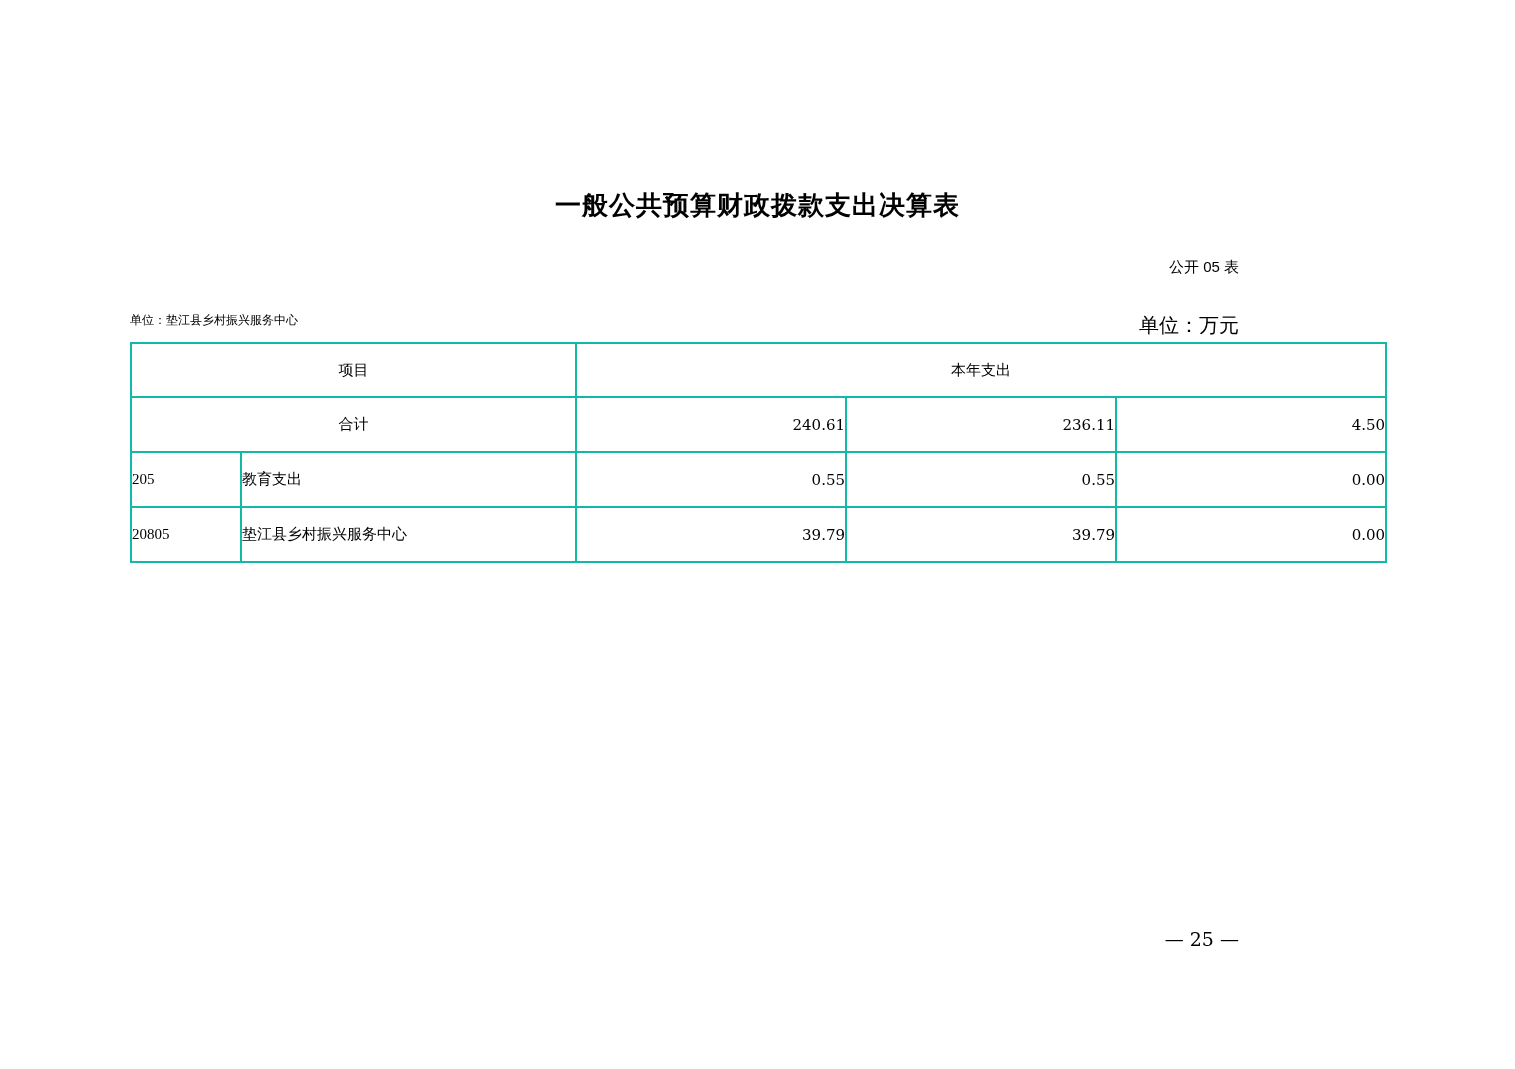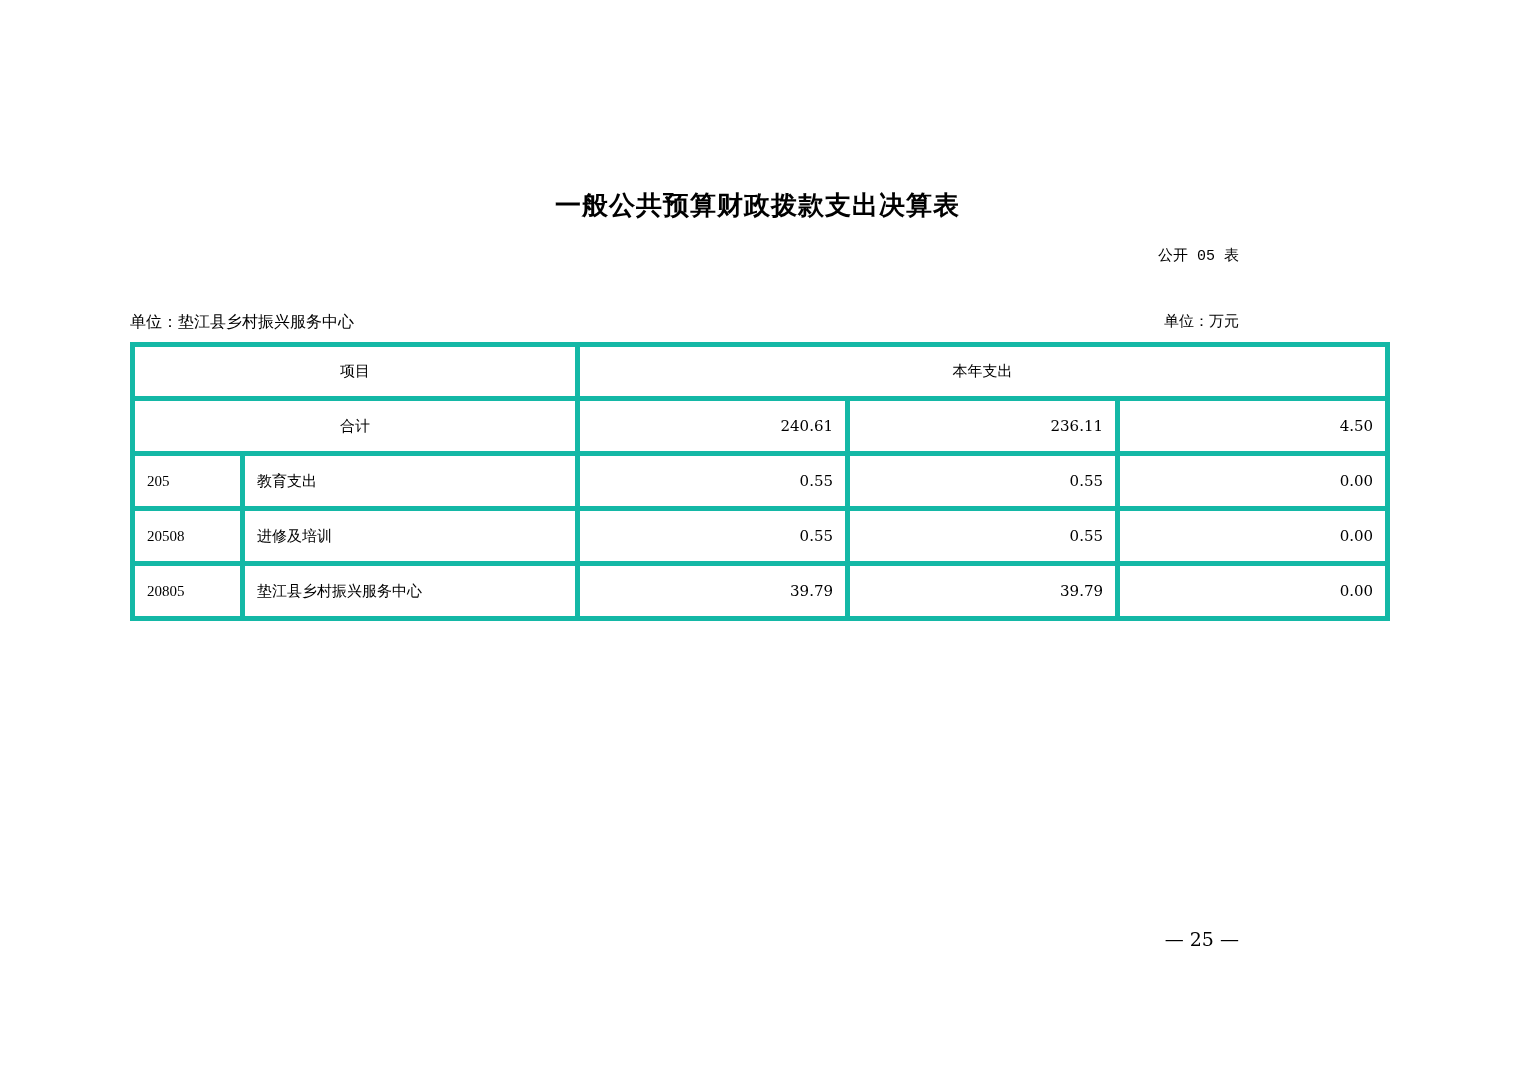--- a/index.html
+++ b/index.html
@@ -27,54 +27,54 @@
     left: 0;
     width: 1515px;
     text-align: center;
     font-family: "DejaVu Serif", "Liberation Serif", serif;
     font-size: 26px;
     font-weight: bold;
     letter-spacing: 1px;
   }
   .sheet-label {
     position: absolute;
-    top: 246px;
+    top: 258px;
     right: 128px;
-    font-family: Liberation Mono, monospace;
+    font-family: Liberation Sans, sans-serif;
     font-size: 15px;
   }
   .unit-left {
     position: absolute;
     top: 312px;
     left: 130px;
     font-family: "DejaVu Serif", "Liberation Serif", serif;
-    font-size: 16px;
+    font-size: 12px;
   }
   .unit-right {
     position: absolute;
     top: 312px;
     right: 128px;
     font-family: "DejaVu Serif", "Liberation Serif", serif;
-    font-size: 15px;
+    font-size: 20px;
     text-align: right;
   }
   table.budget {
     position: absolute;
     top: 342px;
     left: 130px;
     width: 1255px;
     border-collapse: collapse;
     table-layout: fixed;
     font-family: "DejaVu Serif", "Liberation Serif", serif;
   }
   table.budget td, table.budget th {
-    border: 5px solid #14b8a6;
+    border: 2px solid #14b8a6;
     font-size: 15px;
     font-weight: normal;
-    padding: 0 12px;
+    padding: 0 0;
     box-sizing: border-box;
   }
   .hdr-cell {
     text-align: center;
     vertical-align: middle;
     height: 54px;
   }
   .hdr-cell2 {
     text-align: center;
     vertical-align: middle;
@@ -146,27 +146,20 @@
         <td class="row-cell num">4.50</td>
       </tr>
       <tr>
         <td class="row-cell code bold">205</td>
         <td class="row-cell name bold">教育支出</td>
         <td class="row-cell num bold">0.55</td>
         <td class="row-cell num bold">0.55</td>
         <td class="row-cell num bold">0.00</td>
       </tr>
       <tr>
-        <td class="row-cell code bold">20508</td>
-        <td class="row-cell name bold">进修及培训</td>
-        <td class="row-cell num bold">0.55</td>
-        <td class="row-cell num bold">0.55</td>
-        <td class="row-cell num bold">0.00</td>
-      </tr>
-      <tr>
         <td class="row-cell code bold">20805</td>
         <td class="row-cell name bold">垫江县乡村振兴服务中心</td>
         <td class="row-cell num bold">39.79</td>
         <td class="row-cell num bold">39.79</td>
         <td class="row-cell num bold">0.00</td>
       </tr>
     </tbody>
   </table>
 
   <div class="page-number">— 25 —</div>

